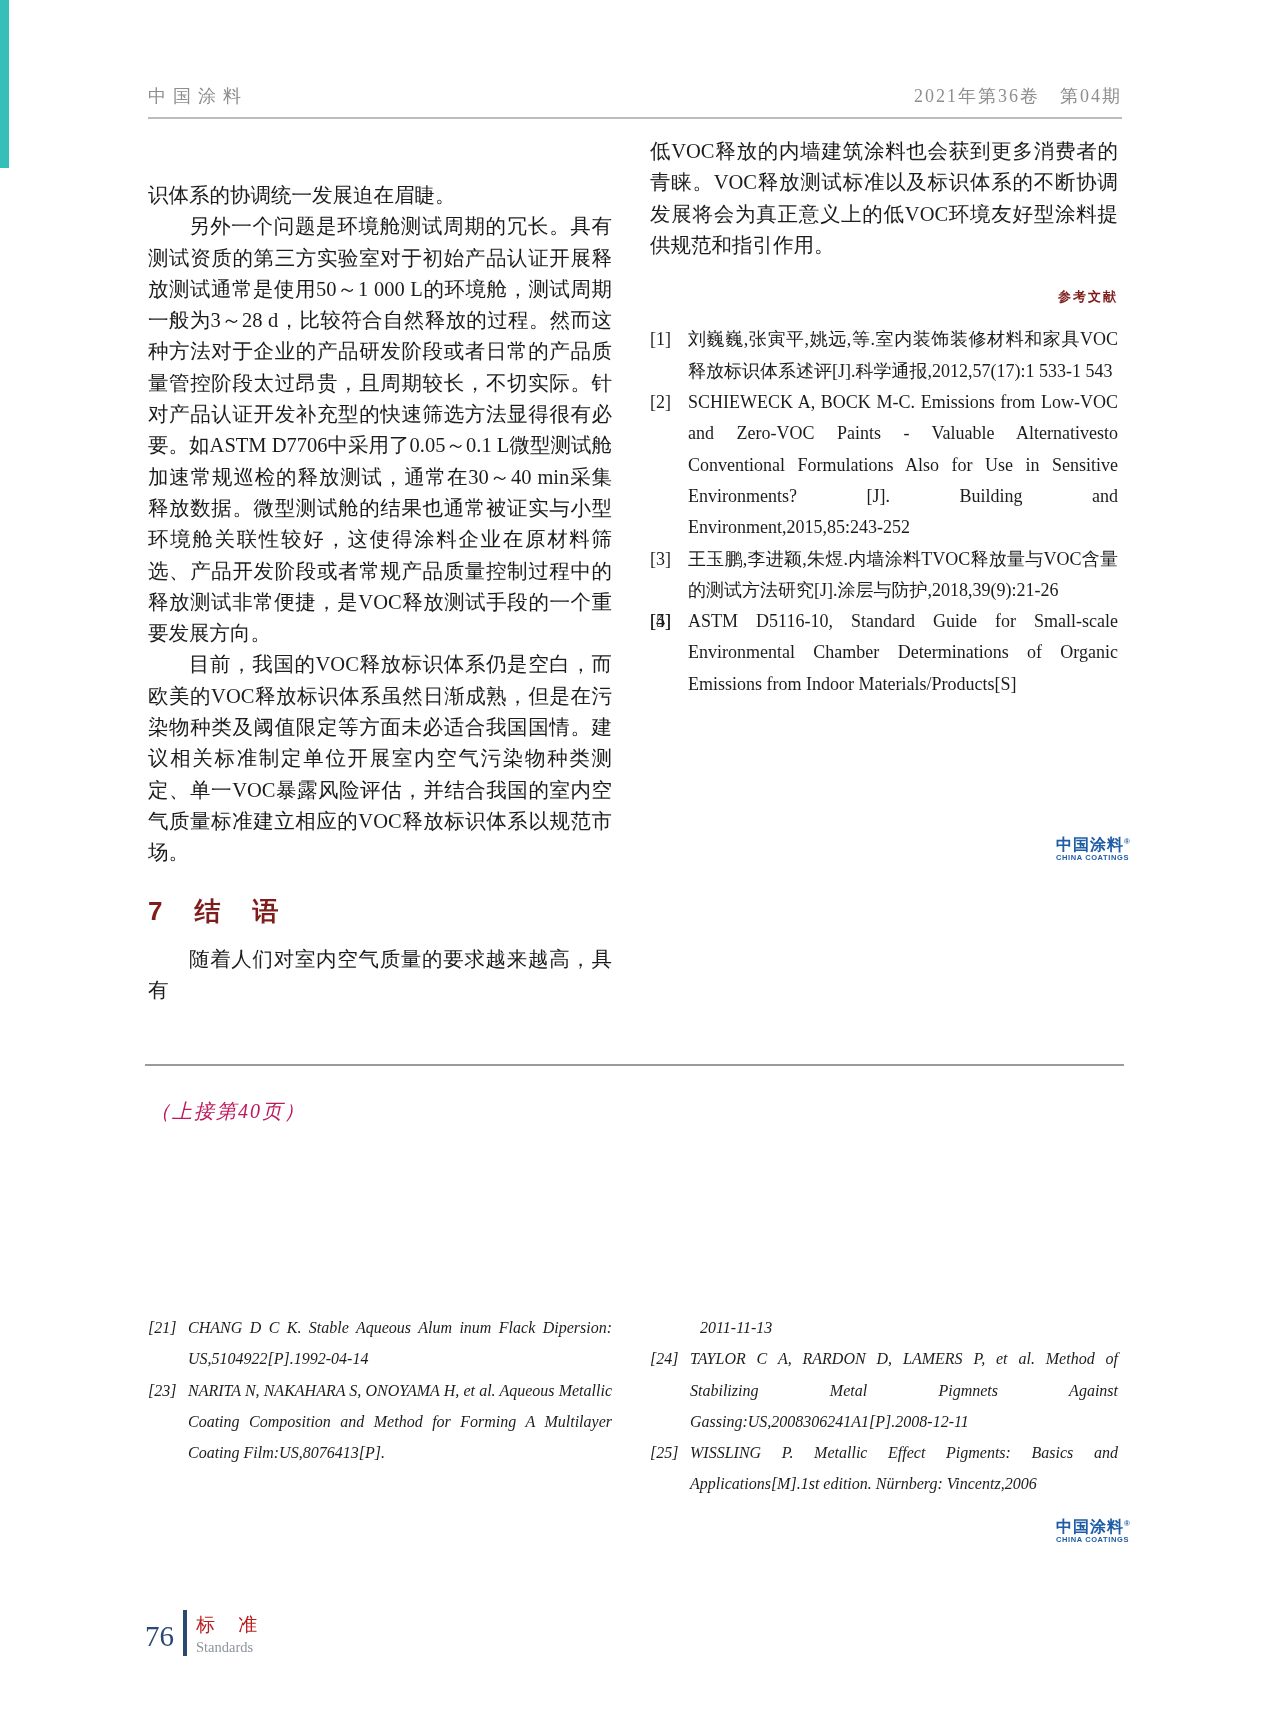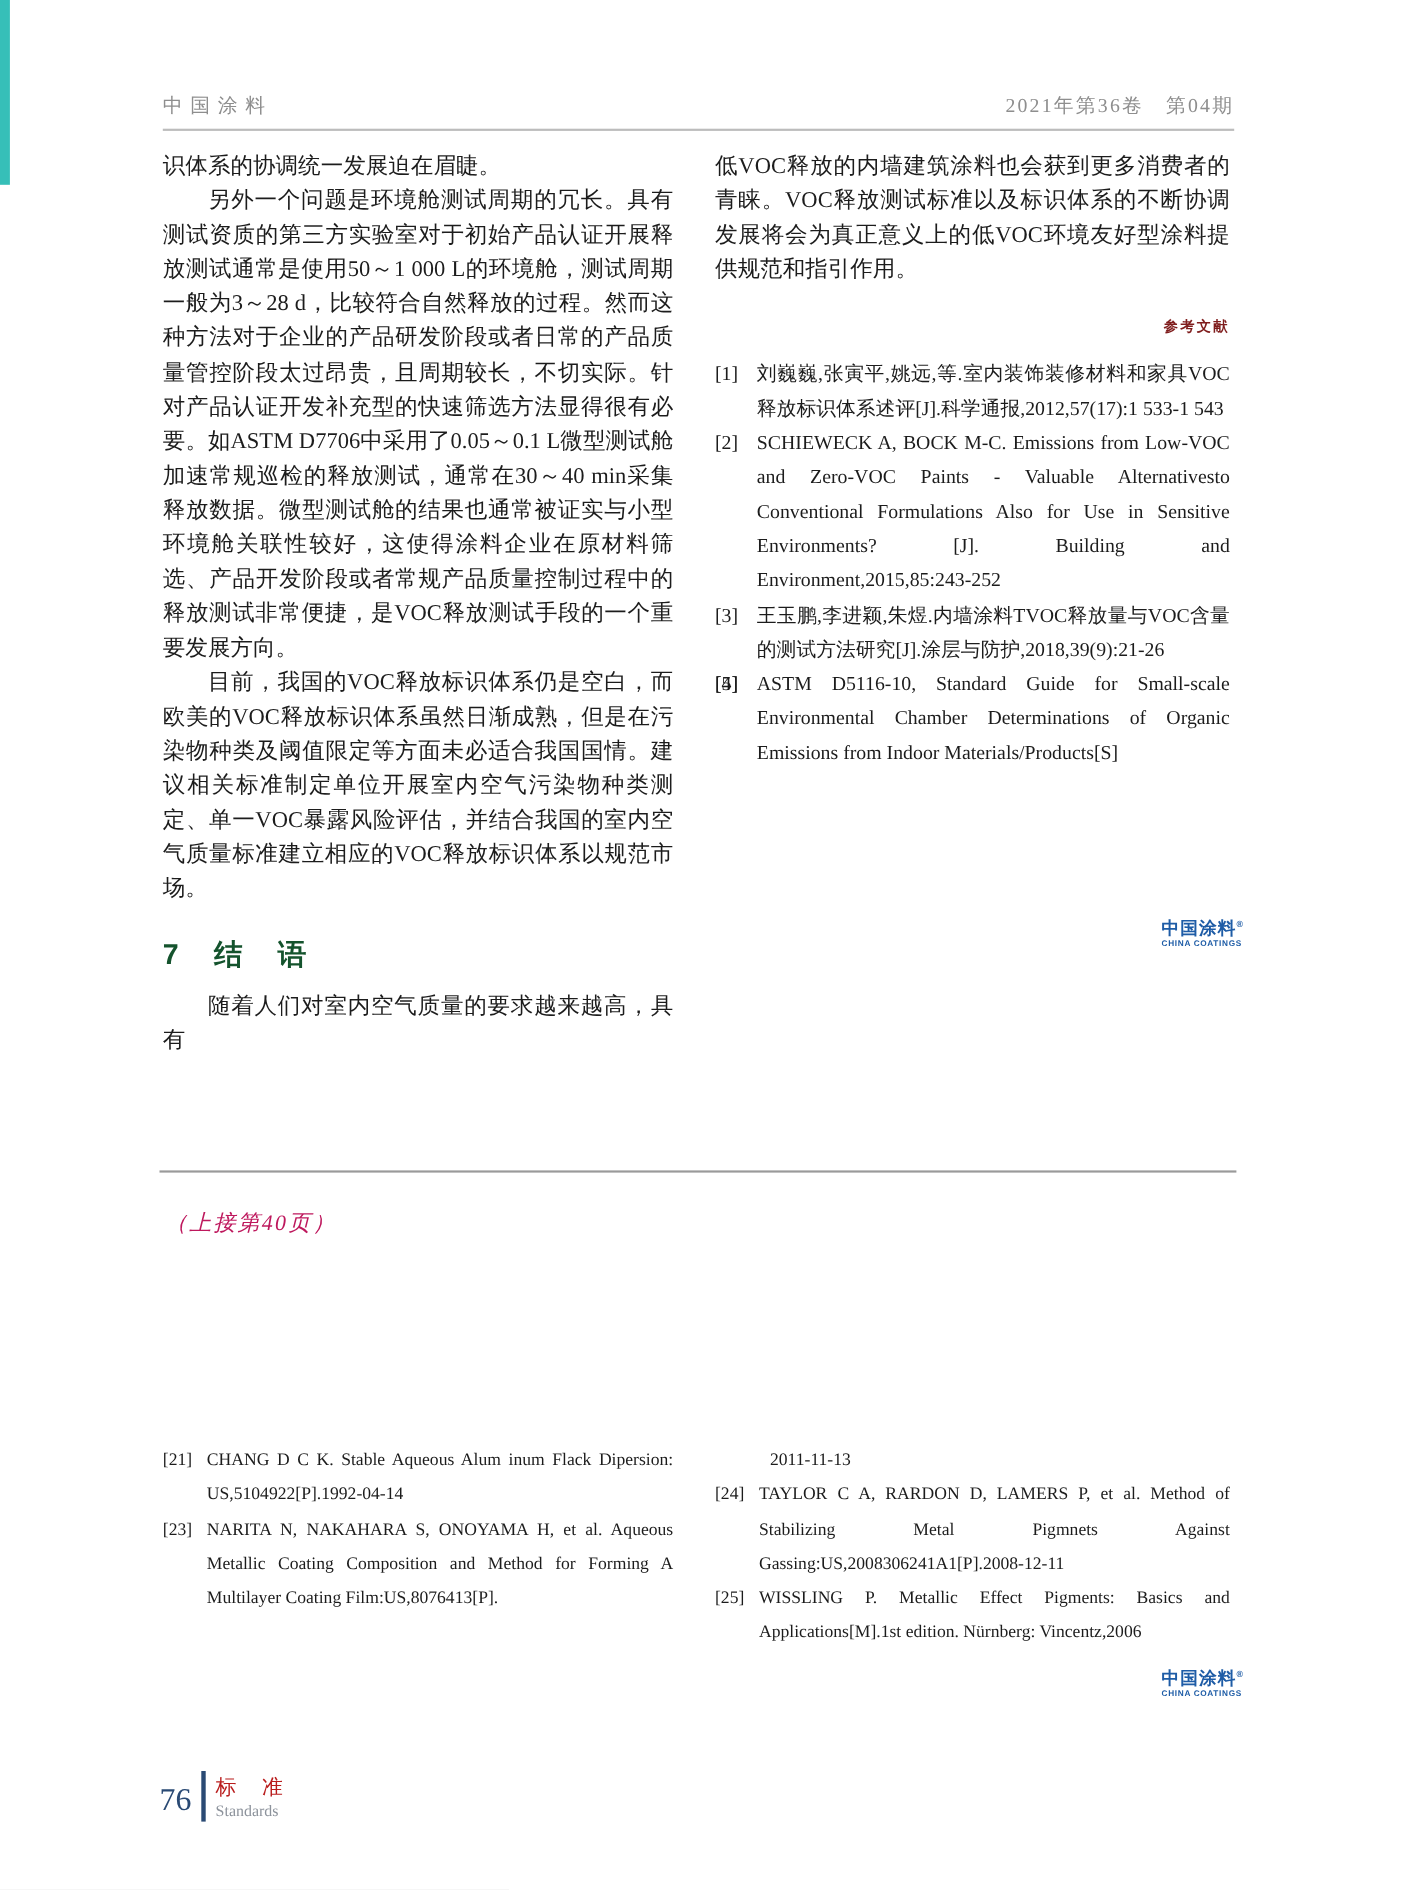--- a/index.html
+++ b/index.html
@@ -12,21 +12,21 @@
   .header {
     position:absolute; left:148px; top:84px; width:974px;
     display:flex; justify-content:space-between; align-items:flex-end;
     border-bottom:2px solid #bcbcbc; padding-bottom:9px;
     color:#8e8e8e; font-size:18px;
   }
   .header .journal { letter-spacing:7px; }
   .header .issue { letter-spacing:2px; }
 
   .col { position:absolute; top:136px; text-align:justify; font-size:20.5px; line-height:31.3px; }
-  .col-left  { left:148px; width:464px; }
+  .col-left  { left:148px; width:464px;margin-top:44px; }
   .col-right { left:650px; width:468px; }
   .col p { margin:0; }
   .col p.indent { text-indent:2em; }
 
   .section-heading {
     font-family:"Liberation Sans","DejaVu Sans",sans-serif;
     font-weight:bold; font-size:26px; letter-spacing:3px;
     margin:27px 0 17px 0; text-align:left;
   }
   .refs-title {
@@ -36,21 +36,21 @@
   }
   .refs { font-size:18px; line-height:31.3px; }
   .ref { position:relative; padding-left:38px; text-align:justify; margin:0; }
   .ref .ref-label { position:absolute; left:0; top:0; }
 
   .mid-divider { position:absolute; left:145px; top:1064px; width:979px; height:2px; background:#9a9a9a; }
   .continuation-note {
     position:absolute; left:150px; top:1098px;
     font-style:italic; font-size:20px; letter-spacing:2px; color:#be185d;
   }
-  .bottom-refs { position:absolute; top:1312px; font-size:16px; line-height:31.3px; }
+  .bottom-refs { position:absolute; top:1312px; font-size:16px; line-height:31.3px;font-style:italic; }
   .bottom-left  { left:148px; width:464px; }
   .bottom-right { left:650px; width:468px; }
   .bottom-refs .ref { padding-left:40px; }
   .ref-cont { padding-left:50px; margin:0; }
 
   .logo { position:absolute; width:80px; line-height:1.1; }
   .logo-1 { left:1056px; top:836px; }
   .logo-2 { left:1056px; top:1518px; }
   .logo .cn {
     font-family:"Liberation Sans","DejaVu Sans",sans-serif;
@@ -80,21 +80,21 @@
 
   <div class="header">
     <span class="journal">中国涂料</span>
     <span class="issue">2021年第36卷　第04期</span>
   </div>
 
   <div class="col col-left">
     <p>识体系的协调统一发展迫在眉睫。</p>
     <p class="indent">另外一个问题是环境舱测试周期的冗长。具有测试资质的第三方实验室对于初始产品认证开展释放测试通常是使用50～1 000 L的环境舱，测试周期一般为3～28 d，比较符合自然释放的过程。然而这种方法对于企业的产品研发阶段或者日常的产品质量管控阶段太过昂贵，且周期较长，不切实际。针对产品认证开发补充型的快速筛选方法显得很有必要。如ASTM D7706中采用了0.05～0.1 L微型测试舱加速常规巡检的释放测试，通常在30～40 min采集释放数据。微型测试舱的结果也通常被证实与小型环境舱关联性较好，这使得涂料企业在原材料筛选、产品开发阶段或者常规产品质量控制过程中的释放测试非常便捷，是VOC释放测试手段的一个重要发展方向。</p>
     <p class="indent">目前，我国的VOC释放标识体系仍是空白，而欧美的VOC释放标识体系虽然日渐成熟，但是在污染物种类及阈值限定等方面未必适合我国国情。建议相关标准制定单位开展室内空气污染物种类测定、单一VOC暴露风险评估，并结合我国的室内空气质量标准建立相应的VOC释放标识体系以规范市场。</p>
-    <h2 class="section-heading" style="color: #14532d;">7　结　语</h2>
+    <h2 class="section-heading" style="color: #7f1d1d;">7　结　语</h2>
     <p class="indent">随着人们对室内空气质量的要求越来越高，具有</p>
   </div>
 
   <div class="col col-right">
     <p>低VOC释放的内墙建筑涂料也会获到更多消费者的青睐。VOC释放测试标准以及标识体系的不断协调发展将会为真正意义上的低VOC环境友好型涂料提供规范和指引作用。</p>
     <h3 class="refs-title">参考文献</h3>
     <div class="refs">
       <div class="ref">
         <span class="ref-label">[1]</span>
         <span>刘巍巍,张寅平,姚远,等.室内装饰装修材料和家具VOC释放标识体系述评[J].科学通报,2012,57(17):1 533-1 543</span>

